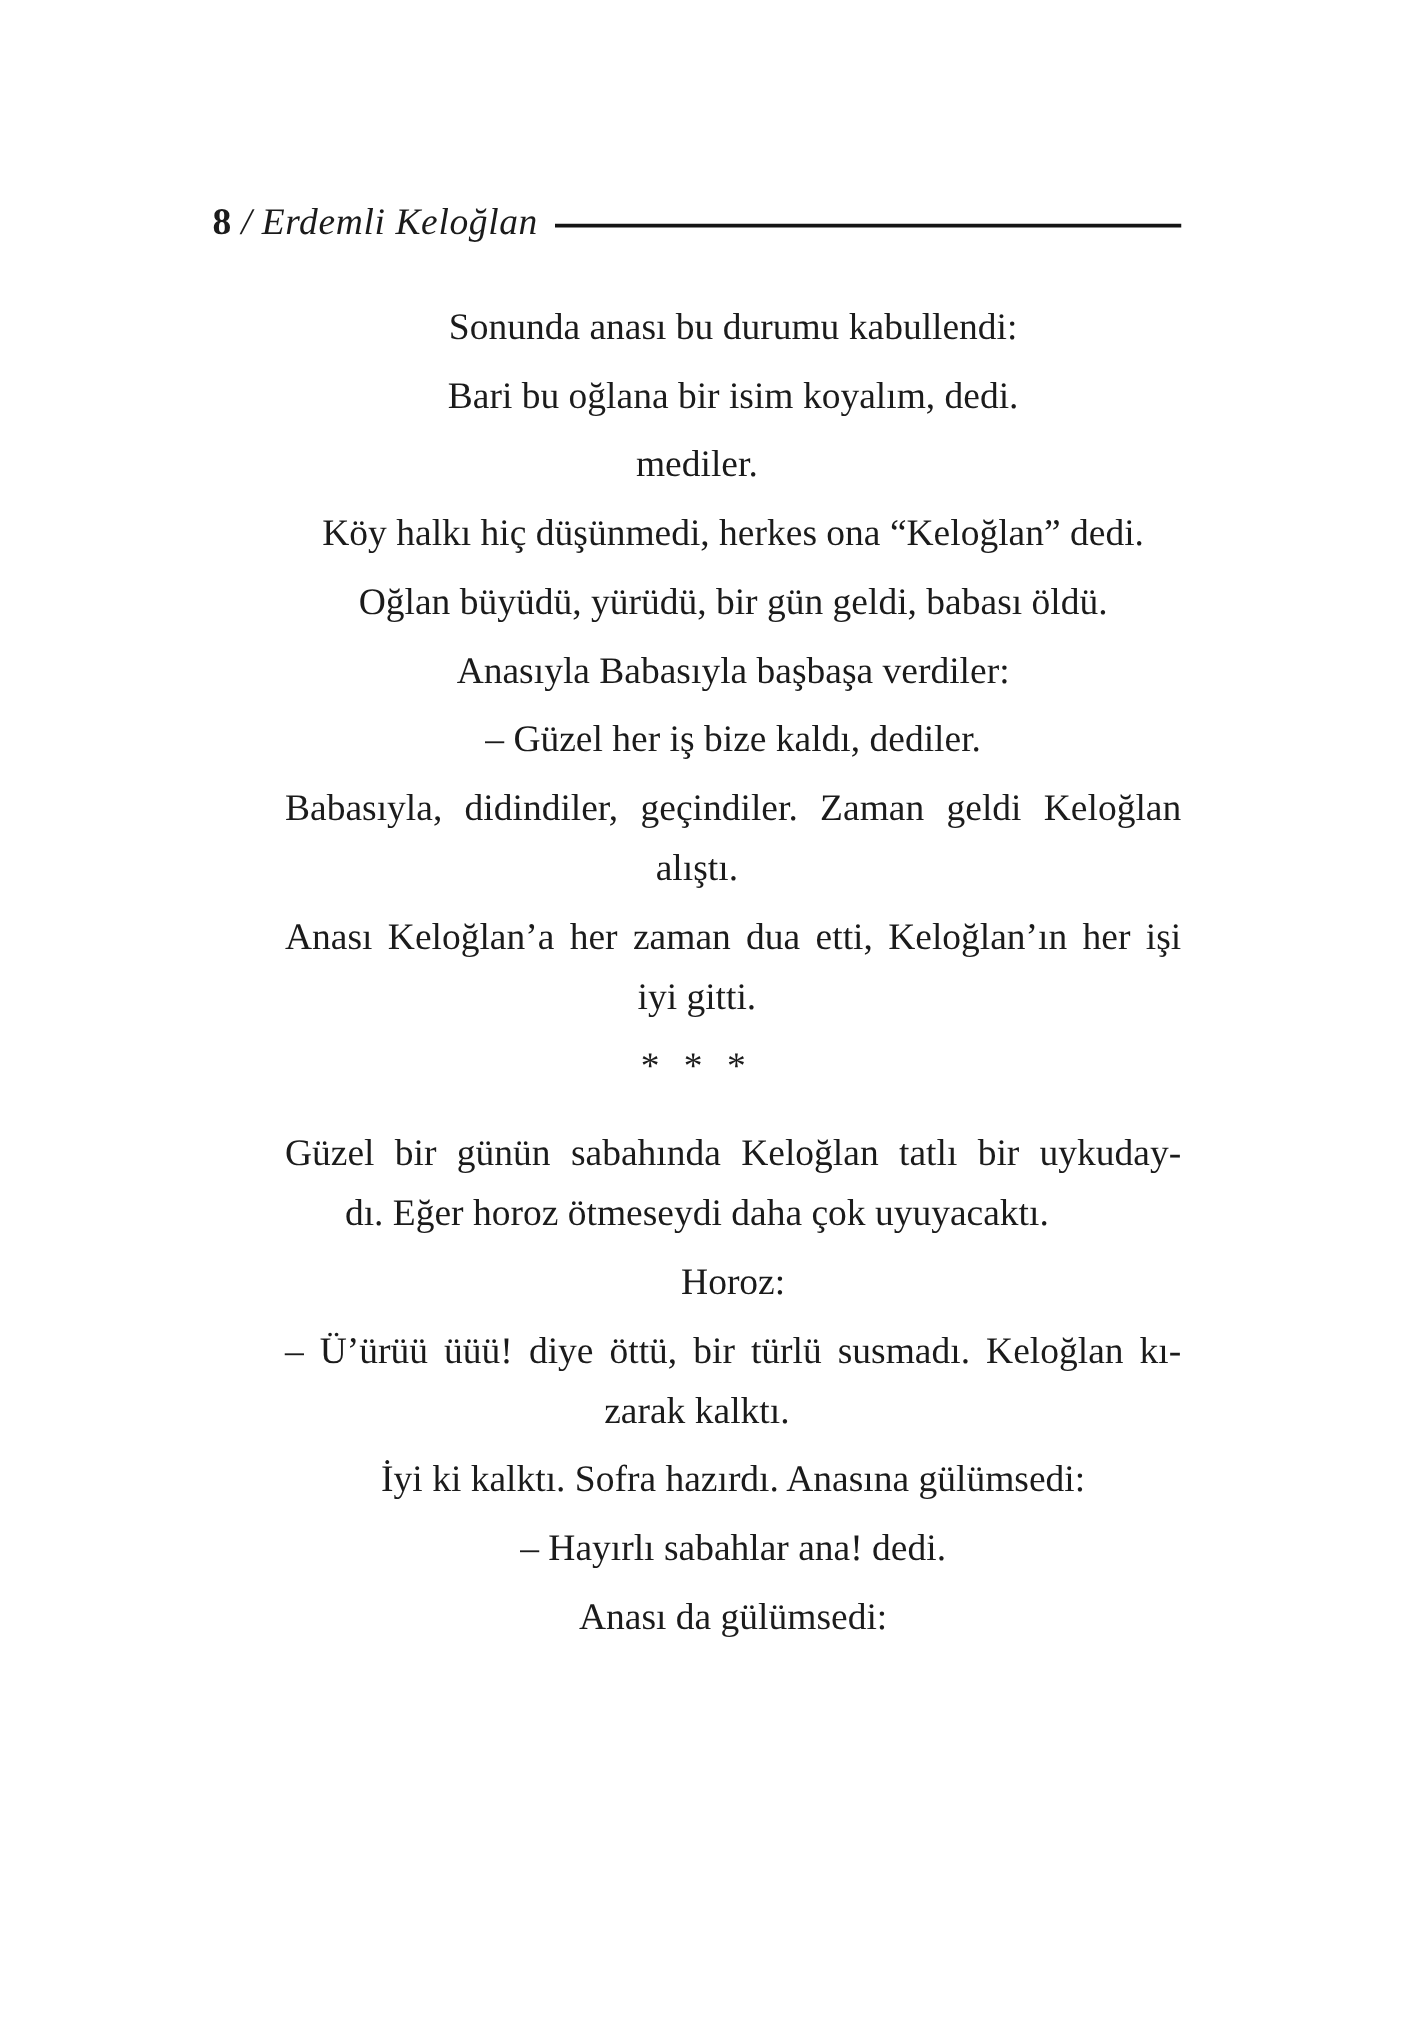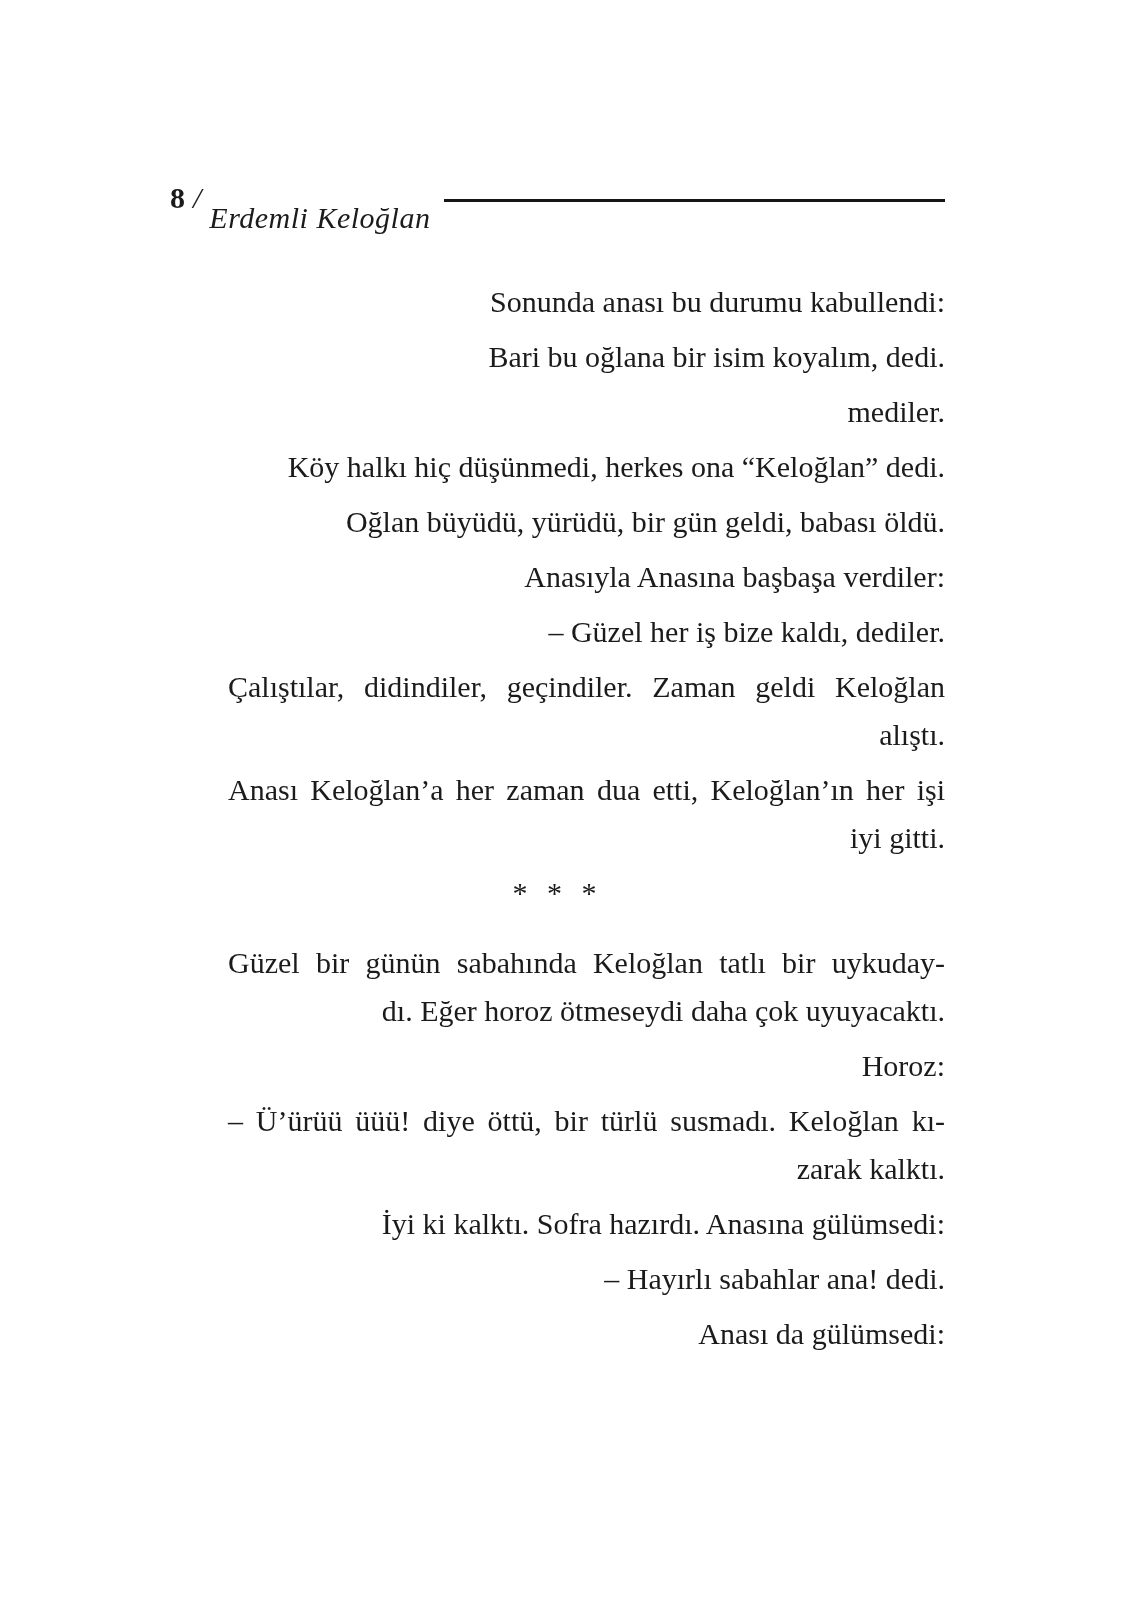--- a/index.html
+++ b/index.html
@@ -31,41 +31,40 @@
     font-style: normal;
   }
   .slash {
     font-style: italic;
     margin: 0 8px;
     font-weight: normal;
   }
   .title {
     font-style: italic;
     letter-spacing: 0.5px;
-    margin-top: 40px;
   }
   .rule {
     flex: 1;
     height: 3px;
     background: #151515;
     margin-left: 14px;
     margin-top: 4px;
   }
   .body {
     margin-top: 42px;
     font-size: 30px;
   }
   .para {
     margin: 0 0 7px 0;
     padding: 0;
   }
   .line {
     display: block;
     line-height: 48px;
-    text-align: right;
+    text-align: center;
   }
   .indent {
     text-indent: 58px;
   }
   .fill {
     text-align: justify;
     text-align-last: justify;
   }
   .separator {
     margin: 0 0 22px 0;
@@ -104,29 +103,29 @@
 
     <p class="para">
       <span class="line indent">Köy halkı hiç düşünmedi, herkes ona “Keloğlan” dedi.</span>
     </p>
 
     <p class="para">
       <span class="line indent">Oğlan büyüdü, yürüdü, bir gün geldi, babası öldü.</span>
     </p>
 
     <p class="para">
-      <span class="line indent">Anasıyla Anasına başbaşa verdiler:</span>
+      <span class="line indent">Anasıyla Babasıyla başbaşa verdiler:</span>
     </p>
 
     <p class="para">
       <span class="line indent">– Güzel her iş bize kaldı, dediler.</span>
     </p>
 
     <p class="para">
-      <span class="line indent fill">Çalıştılar, didindiler, geçindiler. Zaman geldi Keloğlan</span>
+      <span class="line indent fill">Babasıyla, didindiler, geçindiler. Zaman geldi Keloğlan</span>
       <span class="line">alıştı.</span>
     </p>
 
     <p class="para">
       <span class="line indent fill">Anası Keloğlan’a her zaman dua etti, Keloğlan’ın her işi</span>
       <span class="line">iyi gitti.</span>
     </p>
 
     <p class="separator">* * *</p>
 

